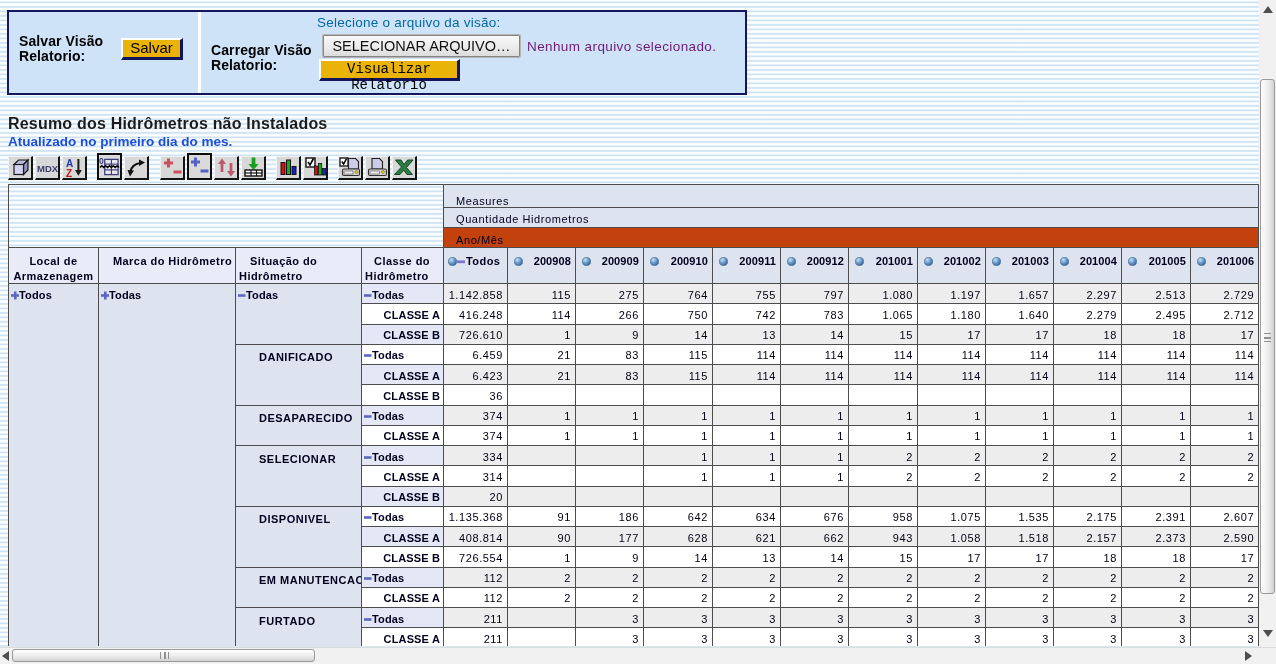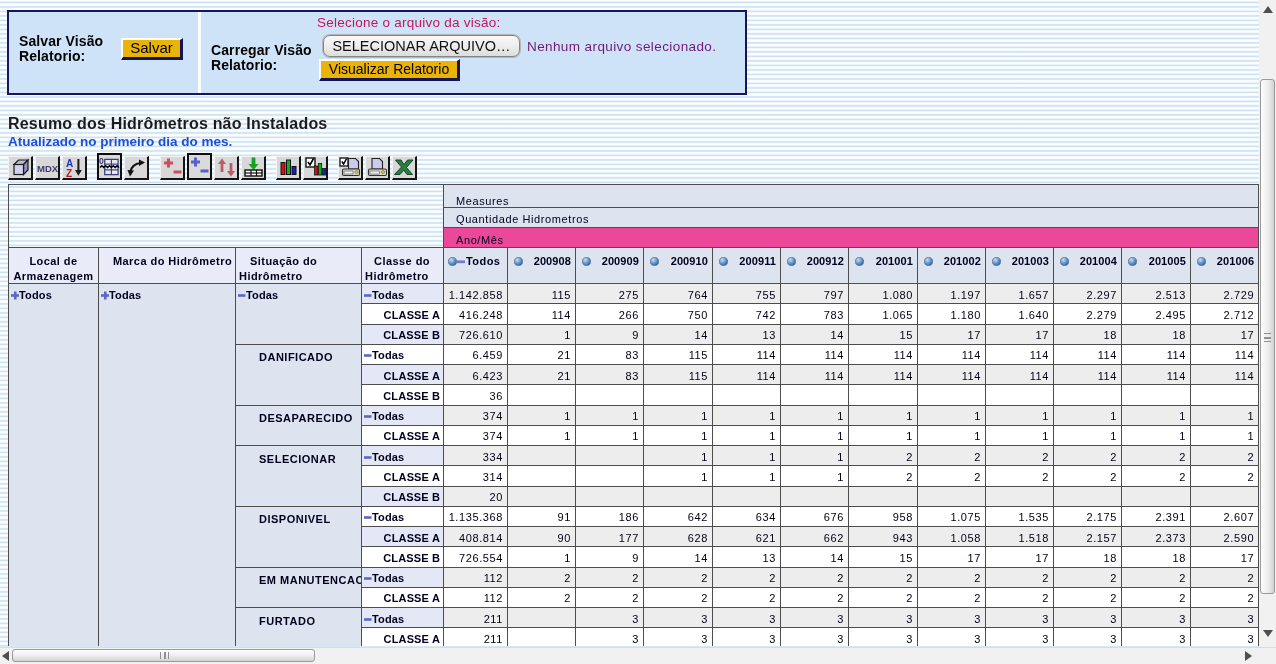--- a/index.html
+++ b/index.html
@@ -12,22 +12,22 @@
 
 #panel { position:absolute; left:7px; top:10px; width:740px; height:85px;
   background:#cfe3f8; border:2px solid #16165c; }
 #panel .lbl { position:absolute; font-size:14px; font-weight:bold; color:#000; line-height:15px; letter-spacing:0.1px; }
 #pdiv { position:absolute; left:189px; top:0; width:2.5px; height:81px; background:#fff; }
 .bluebtn { position:absolute; background:#eab308; border-top:2px solid #fff; border-left:2px solid #fff;
   border-right:3px solid #14145a; border-bottom:3px solid #14145a; color:#000;
   font-size:15px; text-align:center; }
 #filebtn { position:absolute; left:314px; top:23px; width:197px; height:22px;
   background:linear-gradient(#f9f9f9,#ececec 55%,#dcdcdc); border:1px solid #858585;
-  border-radius:7px; font-size:14.5px; color:#111; text-align:center; line-height:20px; box-shadow:0 0 0 1px #b5b5b5;}
-#sel { position:absolute; left:308px; top:2.5px; font-size:13.5px; color:#be185d; letter-spacing:0.25px; }
+  border-radius:1px; font-size:14.5px; color:#111; text-align:center; line-height:20px; box-shadow:0 0 0 1px #b5b5b5;}
+#sel { position:absolute; left:308px; top:2.5px; font-size:13.5px; color:#0369a1; letter-spacing:0.25px; }
 #nen { position:absolute; left:518px; top:27px; font-size:13.5px; color:#701a75; letter-spacing:0.4px; }
 
 
 #h1 { position:absolute; left:8px; top:115px; font-size:16px; font-weight:bold; color:#1b1b1b; letter-spacing:0.2px; }
 #h2 { position:absolute; left:8px; top:134px; font-size:13.5px; font-weight:bold; color:#1d4ed8; }
 
 
 #toolbar { position:absolute; left:8px; top:153px; display:flex; align-items:flex-end; }
 .tbtn { width:25px; height:24px; margin-right:2px; background:#d8d8d8;
   border-top:1px solid #f2f2f2; border-left:1px solid #f2f2f2;
@@ -37,21 +37,21 @@
 
 
 #twrap { position:absolute; left:8px; top:184px; width:1252px; height:462px; overflow:hidden; }
 table { border-collapse:collapse; table-layout:fixed; width:1251px; }
 td { border:1px solid #4d4d4d; font-size:11px; overflow:hidden; white-space:nowrap;
   color:#00001e; vertical-align:top; }
 td.corner { background:transparent; }
 td.hspan { background:#dee3f0; font-weight:normal; padding:10px 0 0 12px; letter-spacing:0.6px; }
 td.hspan.r2 { padding-top:5px; }
 td.hspan.r3 { padding-top:6px; }
-td.hspan.light { background:#ec4899; }
+td.hspan.light { background:#c2410c; }
 td.clab { background:#e9ecf8; font-weight:bold; text-align:center; padding-top:6px; line-height:14.5px; letter-spacing:0.45px;margin-top:28px; }
 td.clab .l2 { text-align:left; padding-left:3px; }
 td.clab .l1 { text-align:left; padding-left:14px; }
 td.clab .l1b { text-align:left; padding-left:12px; }
 td.ch { background:#dee3f0; font-weight:bold; position:relative; padding:7px 4px 0 3px; text-align:right; }
 td.ch .sph { position:absolute; left:6px; top:9px; }
 td.chtodos .sph { left:4px; }
 td.ch .mnum { letter-spacing:0.1px; }
 td.chtodos { text-align:left; }
 td.chtodos .pm { margin-left:10px; vertical-align:-1px; }
@@ -98,21 +98,21 @@
   </svg>
 
 <div id="panel">
   <div class="lbl" style="left:10px; top:22px;">Salvar Visão<br>Relatorio:</div>
   <div class="bluebtn" style="left:112px; top:26px; width:62px; height:22px; line-height:16px;">Salvar</div>
   <div id="pdiv"></div>
   <div class="lbl" style="left:202px; top:31px;">Carregar Visão<br>Relatorio:</div>
   <div id="sel">Selecione o arquivo da visão:</div>
   <div id="filebtn">SELECIONAR ARQUIVO…</div>
   <div id="nen">Nenhum arquivo selecionado.</div>
-  <div class="bluebtn" style="left:310px; top:47px; width:141px; height:22px; line-height:16px; font-size:14px;">Visualizar Relatorio</div>
+  <div class="bluebtn" style="left:310px; top:47px; width:141px; height:22px; line-height:16px; font-size:14px;font-family:Liberation Mono, monospace;">Visualizar Relatorio</div>
 </div>
 
 <div id="h1">Resumo dos Hidrômetros não Instalados</div>
 <div id="h2">Atualizado no primeiro dia do mes.</div>
 
 <div id="toolbar">
     <div class="tbtn">
       <svg width="21" height="21" viewBox="0 0 21 21">
 <path d="M4 7.5 L8.5 3 L18 3 L13.5 7.5 Z" fill="#b9b9dd" stroke="#1a1a1a" stroke-width="1.2"></path>
 <path d="M13.5 7.5 L18 3 L18 13 L13.5 17.5 Z" fill="#9191bf" stroke="#1a1a1a" stroke-width="1.2"></path>

